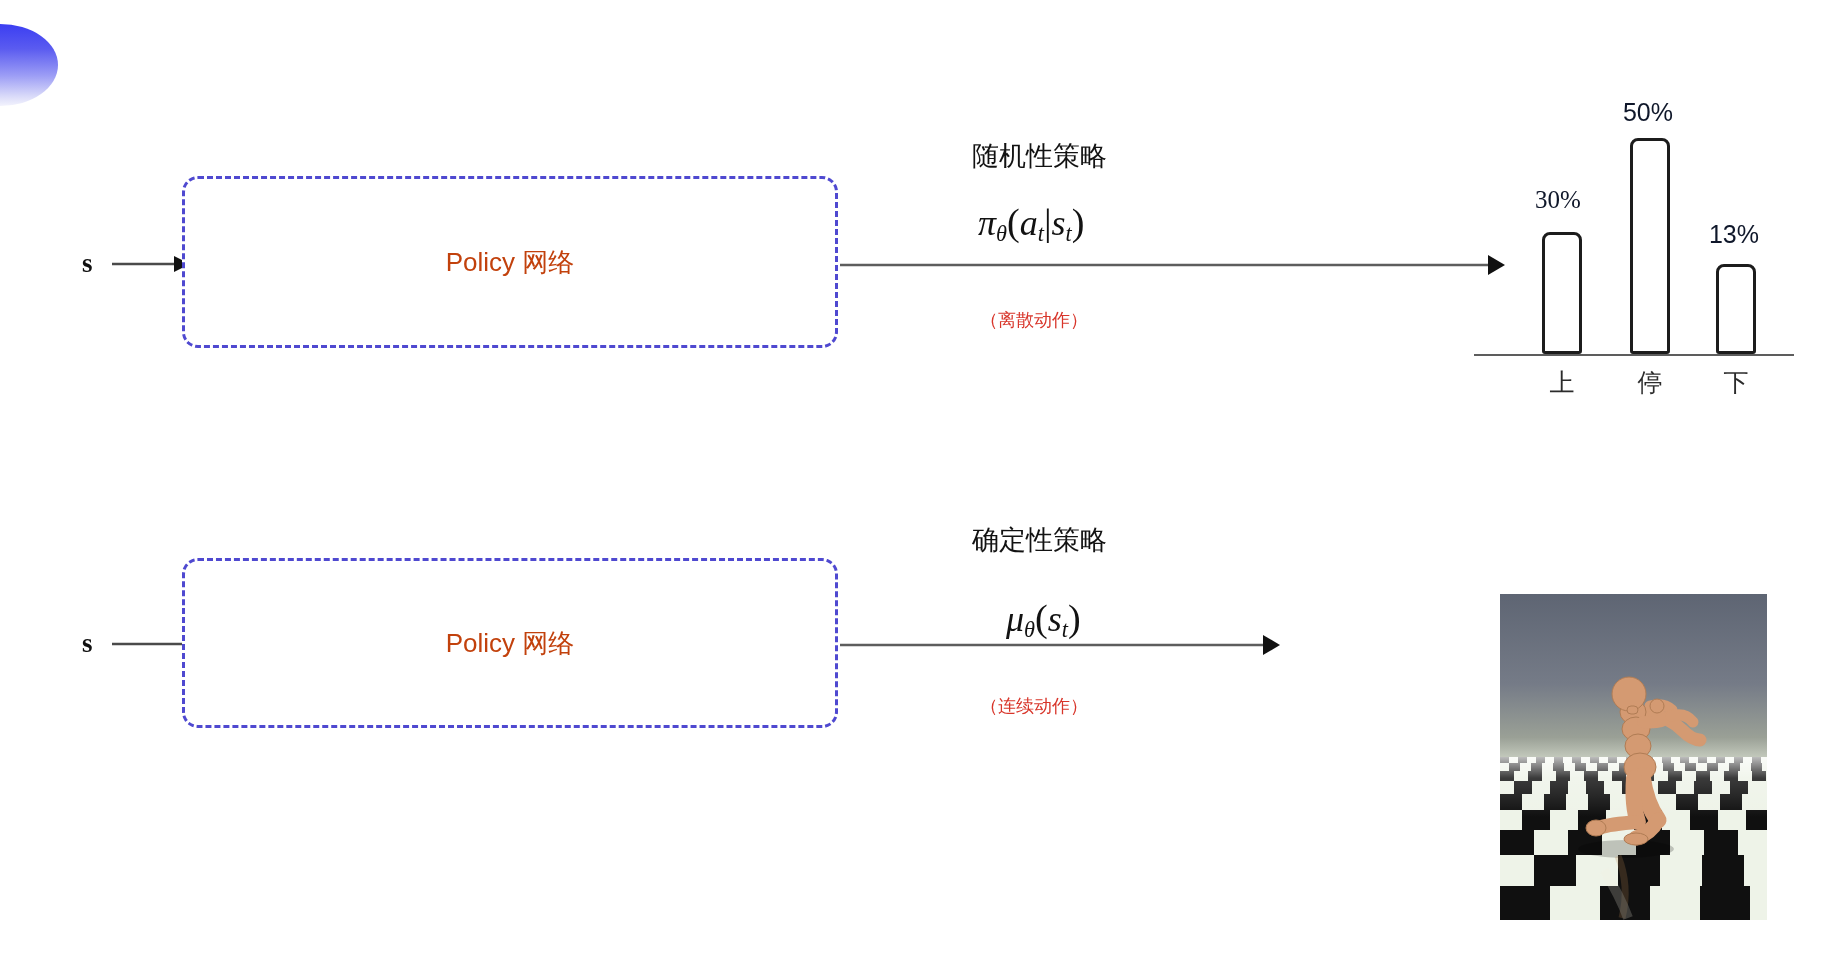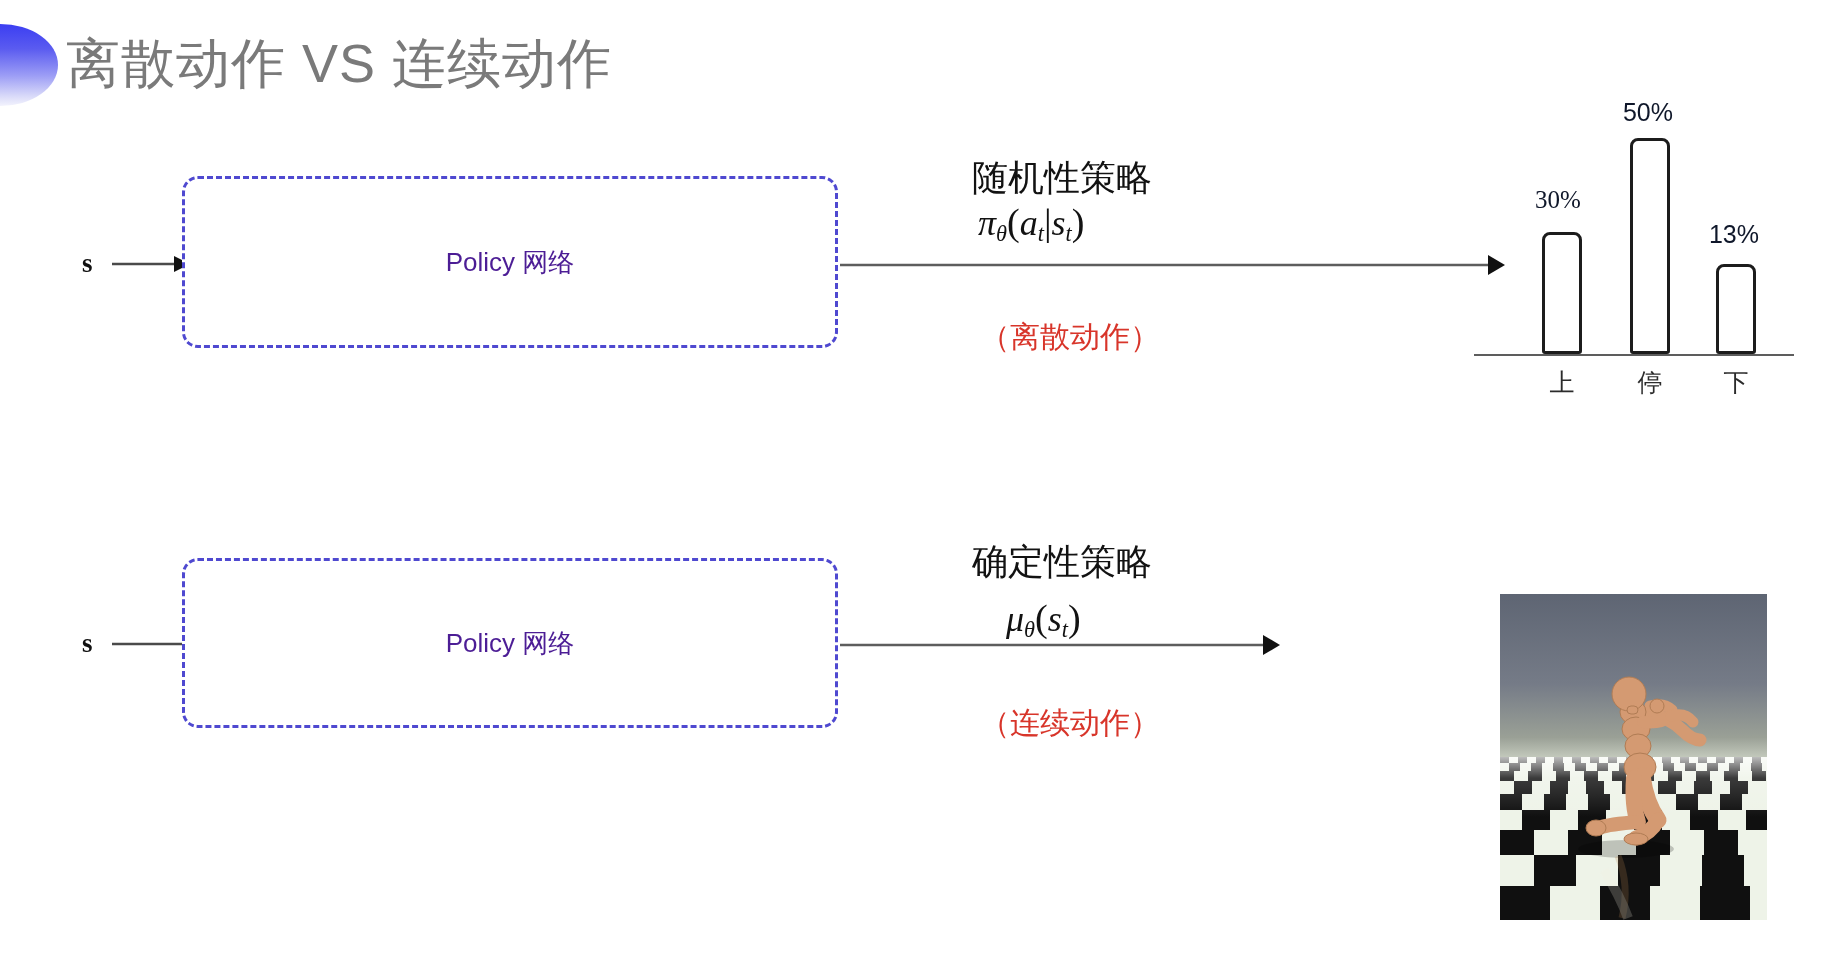--- a/index.html
+++ b/index.html
@@ -47,66 +47,64 @@
     border-radius: 16px;
     background: #ffffff;
   }
   .policy-label {
     position: absolute;
     left: 0; right: 0;
     top: 50%;
     transform: translateY(-50%);
     text-align: center;
     font-size: 26px;
-    color: #4c1d95;
+    color: #c2410c;
     white-space: nowrap;
   }
 
   
   .s-label {
     position: absolute;
     font-size: 27px;
     font-weight: bold;
     color: #111111;
     font-family: "Liberation Serif", "DejaVu Serif", serif;
   }
 
   
   .arrow-svg { position: absolute; overflow: visible; }
 
   
   .annot-title {
     position: absolute;
-    font-size: 36px;
+    font-size: 27px;
     color: #121212;
     white-space: nowrap;
-    margin-top: 16px;
   }
   .annot-formula {
     position: absolute;
     font-size: 36px;
     color: #121212;
     white-space: nowrap;
     font-family: Liberation Serif, serif;
     font-style: italic;
   }
   .annot-formula .sub {
     font-size: 0.62em;
     vertical-align: -0.28em;
   }
   .annot-formula .paren {
     font-style: normal;
     font-size: 1.06em;
   }
   .annot-red {
     position: absolute;
-    font-size: 30px;
+    font-size: 18px;
     color: #d8352a;
     white-space: nowrap;
-    margin-top: 9px;
   }
 
   
   .chart-wrap { position: absolute; }
   .bar {
     position: absolute;
     background: #ffffff;
     border: 3px solid #1c1c1c;
     border-radius: 8px 8px 3px 3px;
   }
@@ -137,21 +135,20 @@
     background: #6d7382;
   }
   .sim-frame svg { display: block; }
 </style>
 </head>
 <body>
 
 <div id="slide">
 
   <div class="title-deco"></div>
-  <div class="page-title">离散动作 VS 连续动作</div>
 
   <div class="s-label" style="left:82px; top:248px;">s</div>
 
   <svg class="arrow-svg" style="left:112px; top:246px;" width="78" height="30">
     <line x1="0" y1="18" x2="62" y2="18" stroke="#4a4a4a" stroke-width="2.5"></line>
     <polygon points="62,10 78,18 62,26" fill="#111111"></polygon>
   </svg>
 
   <div class="policy-box" style="left:182px; top:176px; width:656px; height:172px;">
     <div class="policy-label">Policy 网络</div>

